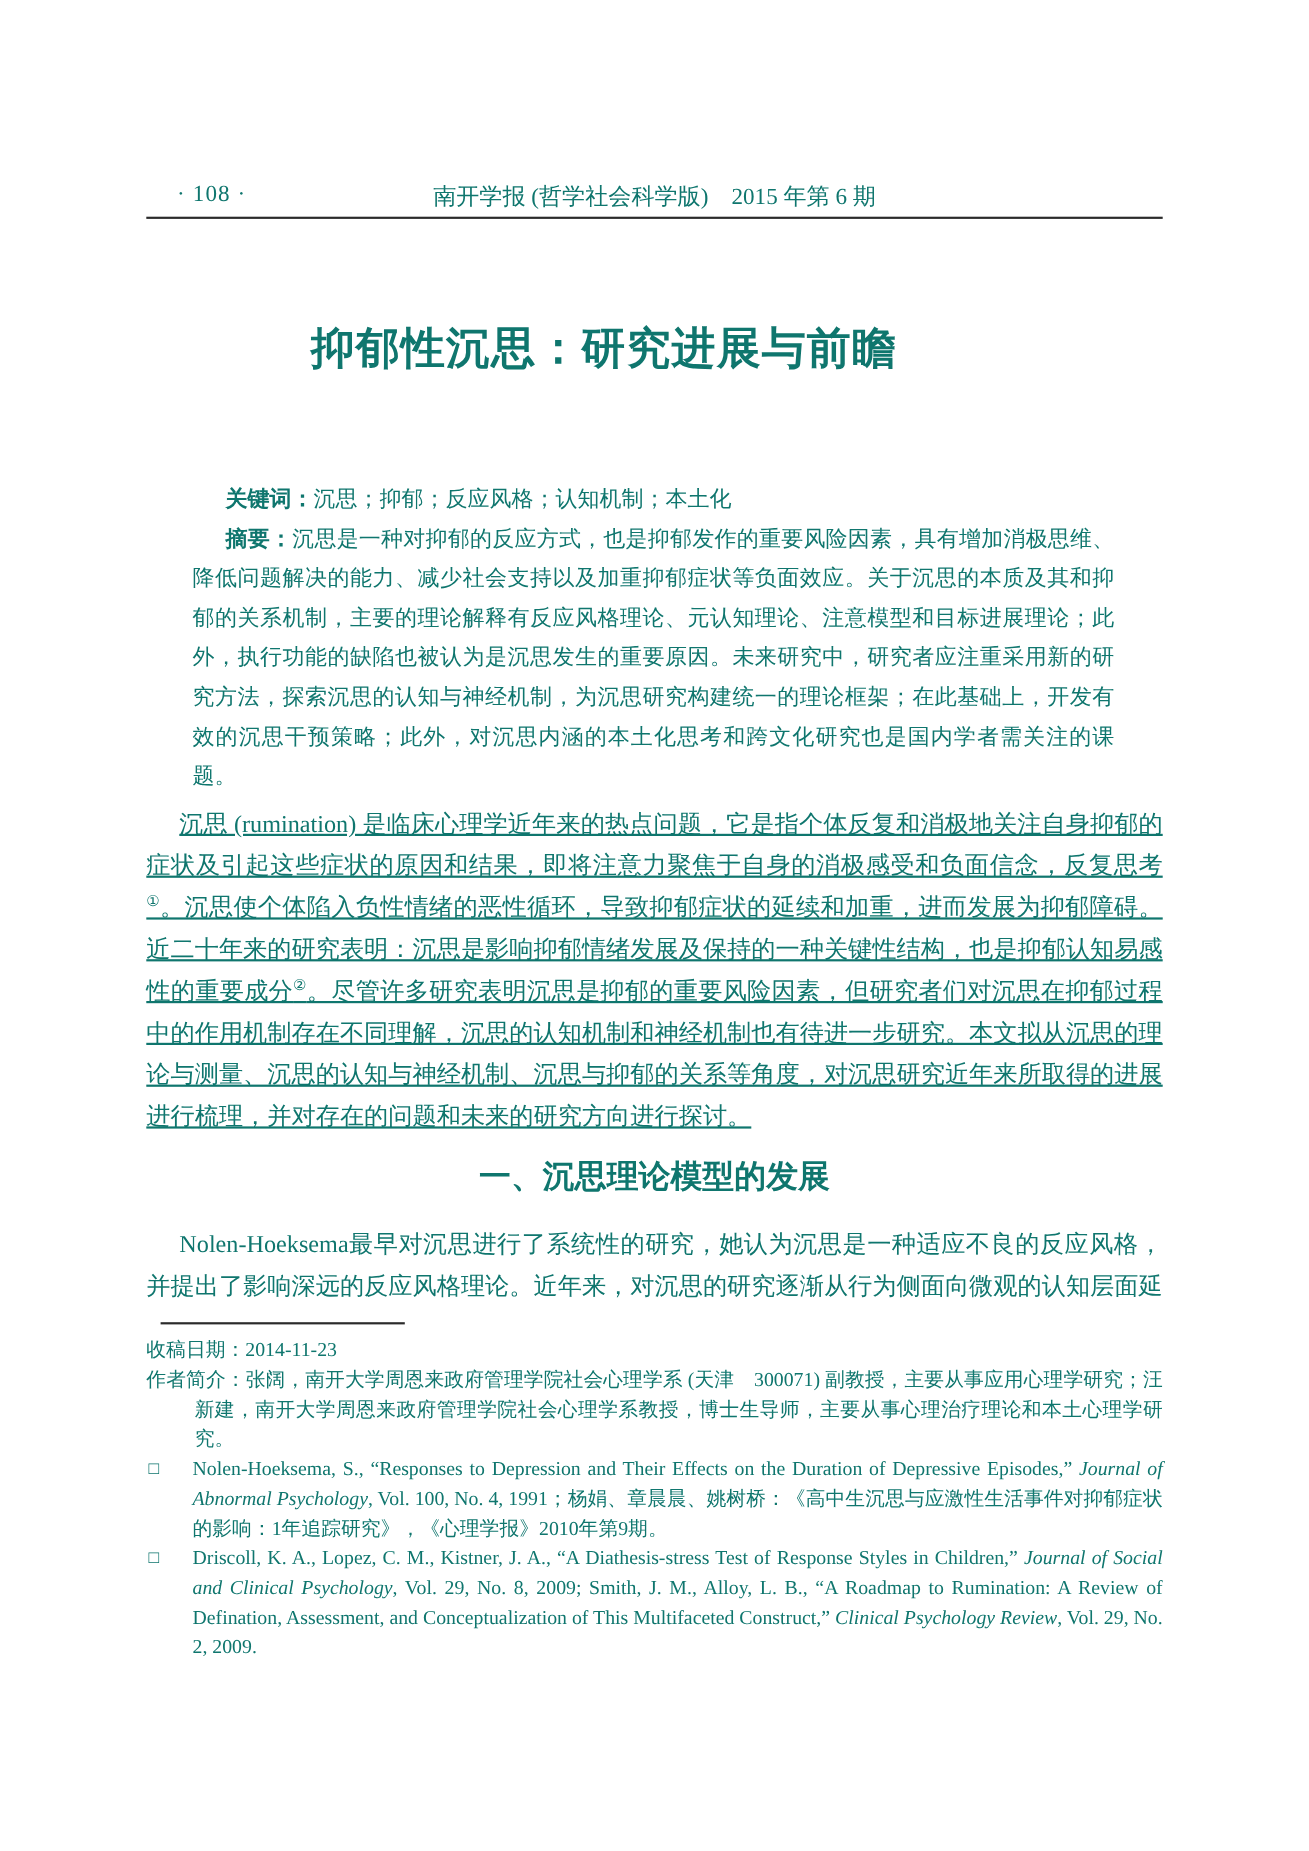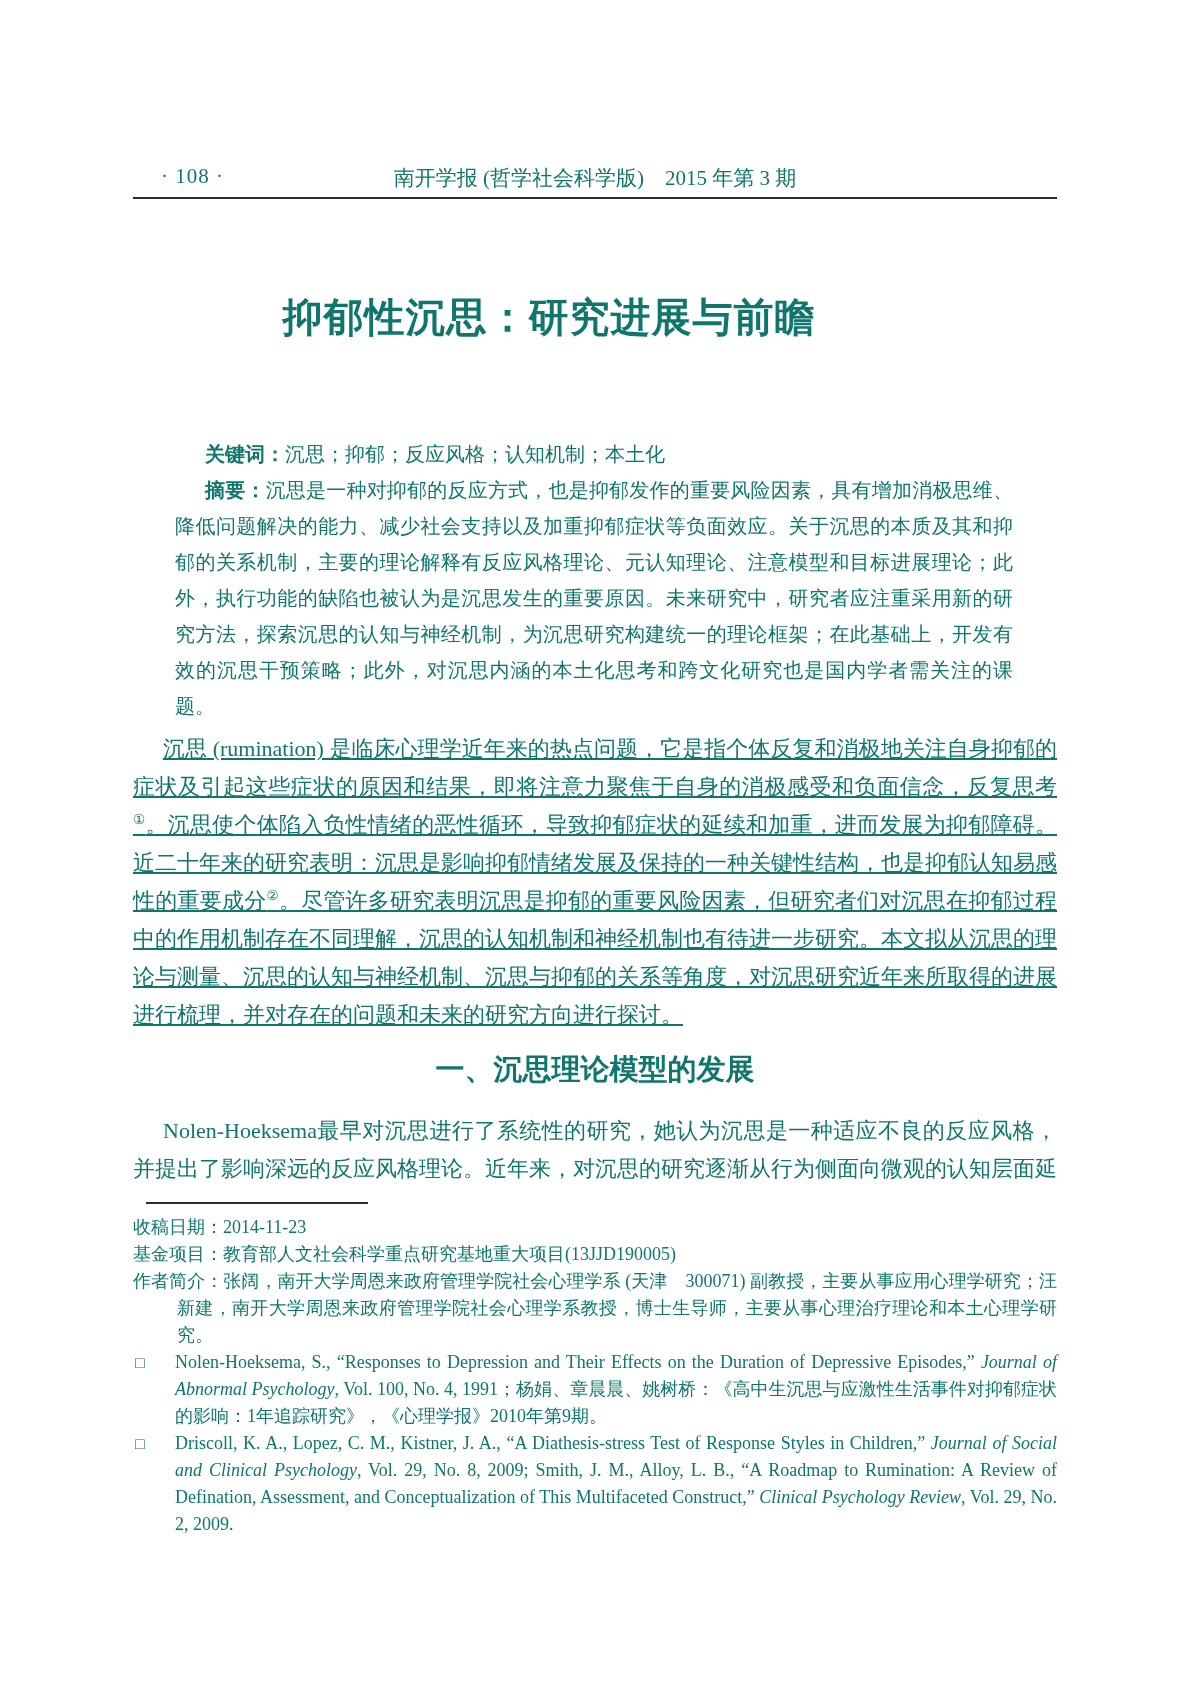--- a/index.html
+++ b/index.html
@@ -80,21 +80,21 @@
   .fn-marker { flex: 0 0 42px; font-size: 16px; line-height: 27px; padding-left: 2px; }
   .fn-text { flex: 1; text-align: justify; }
 </style>
 </head>
 <body>
 
 <div class="page">
 
   <div class="running-header">
     <span class="page-num">· 108 ·</span>
-    <span class="journal-line">南开学报 (哲学社会科学版)　2015 年第 3 期</span>
+    <span class="journal-line">南开学报 (哲学社会科学版)　2015 年第 6 期</span>
   </div>
   <div class="header-rule"></div>
 
   <div class="main">
 
     <h1 class="article-title">抑郁性沉思：研究进展与前瞻</h1>
 
 
     <div class="abstract-block">
       <p><span class="abs-label">关键词：</span><span>沉思；抑郁；反应风格；认知机制；本土化</span></p>
@@ -103,21 +103,20 @@
 
     <p class="body-para para-intro"><span>沉思 (rumination) 是临床心理学近年来的热点问题，它是指个体反复和消极地关注自身抑郁的症状及引起这些症状的原因和结果，即将注意力聚焦于自身的消极感受和负面信念，反复思考</span><sup>①</sup><span>。沉思使个体陷入负性情绪的恶性循环，导致抑郁症状的延续和加重，进而发展为抑郁障碍。近二十年来的研究表明：沉思是影响抑郁情绪发展及保持的一种关键性结构，也是抑郁认知易感性的重要成分</span><sup>②</sup><span>。尽管许多研究表明沉思是抑郁的重要风险因素，但研究者们对沉思在抑郁过程中的作用机制存在不同理解，沉思的认知机制和神经机制也有待进一步研究。本文拟从沉思的理论与测量、沉思的认知与神经机制、沉思与抑郁的关系等角度，对沉思研究近年来所取得的进展进行梳理，并对存在的问题和未来的研究方向进行探讨。</span></p>
 
     <h2 class="section-heading">一、沉思理论模型的发展</h2>
 
     <p class="body-para para-section"><span>Nolen-Hoeksema最早对沉思进行了系统性的研究，她认为沉思是一种适应不良的反应风格，并提出了影响深远的反应风格理论。近年来，对沉思的研究逐渐从行为侧面向微观的认知层面延</span></p>
 
     <div class="page-footer">
       <div class="fn-rule"></div>
       <p class="fn-line">收稿日期：2014-11-23</p>
-      <p class="fn-line">基金项目：教育部人文社会科学重点研究基地重大项目(13JJD190005)</p>
       <p class="fn-bio">作者简介：张阔，南开大学周恩来政府管理学院社会心理学系 (天津　300071) 副教授，主要从事应用心理学研究；汪新建，南开大学周恩来政府管理学院社会心理学系教授，博士生导师，主要从事心理治疗理论和本土心理学研究。</p>
       <div class="fn-item">
         <span class="fn-marker">□</span>
         <span class="fn-text"><span>Nolen-Hoeksema, S., “Responses to Depression and Their Effects on the Duration of Depressive Episodes,” </span><span class="italic">Journal of Abnormal Psychology</span><span>, Vol. 100, No. 4, 1991；杨娟、章晨晨、姚树桥：《高中生沉思与应激性生活事件对抑郁症状的影响：1年追踪研究》，《心理学报》2010年第9期。</span></span>
       </div>
       <div class="fn-item">
         <span class="fn-marker">□</span>
         <span class="fn-text"><span>Driscoll, K. A., Lopez, C. M., Kistner, J. A., “A Diathesis-stress Test of Response Styles in Children,” </span><span class="italic">Journal of Social and Clinical Psychology</span><span>, Vol. 29, No. 8, 2009; Smith, J. M., Alloy, L. B., “A Roadmap to Rumination: A Review of Defination, Assessment, and Conceptualization of This Multifaceted Construct,” </span><span class="italic">Clinical Psychology Review</span><span>, Vol. 29, No. 2, 2009.</span></span>
       </div>
     </div>

